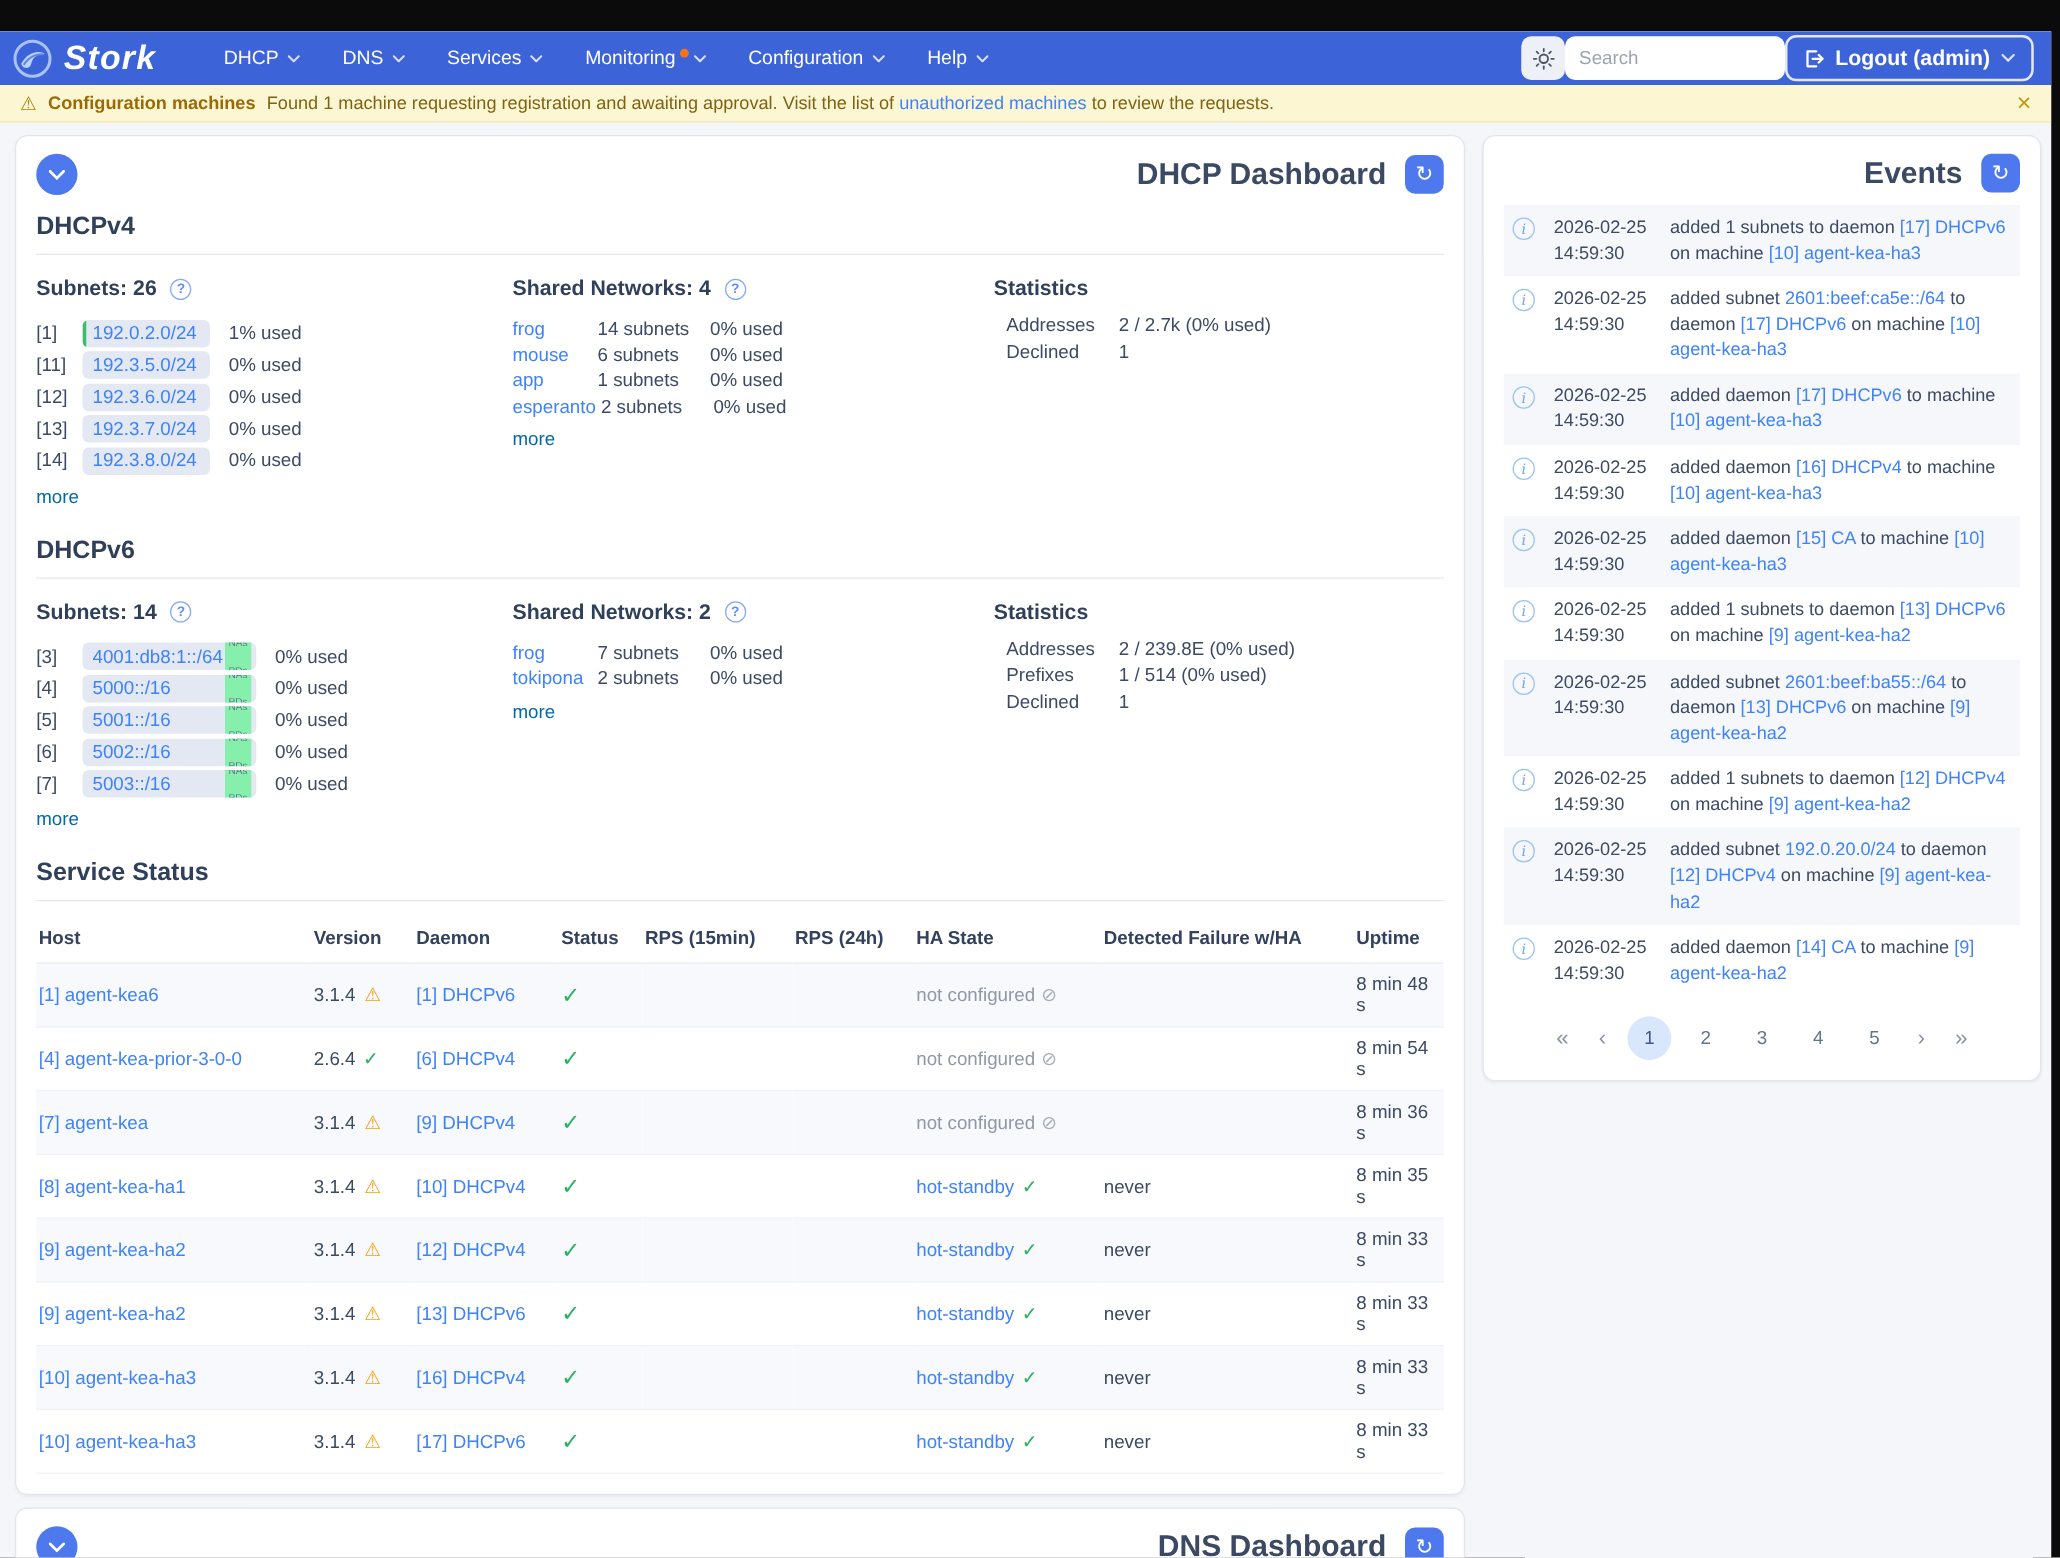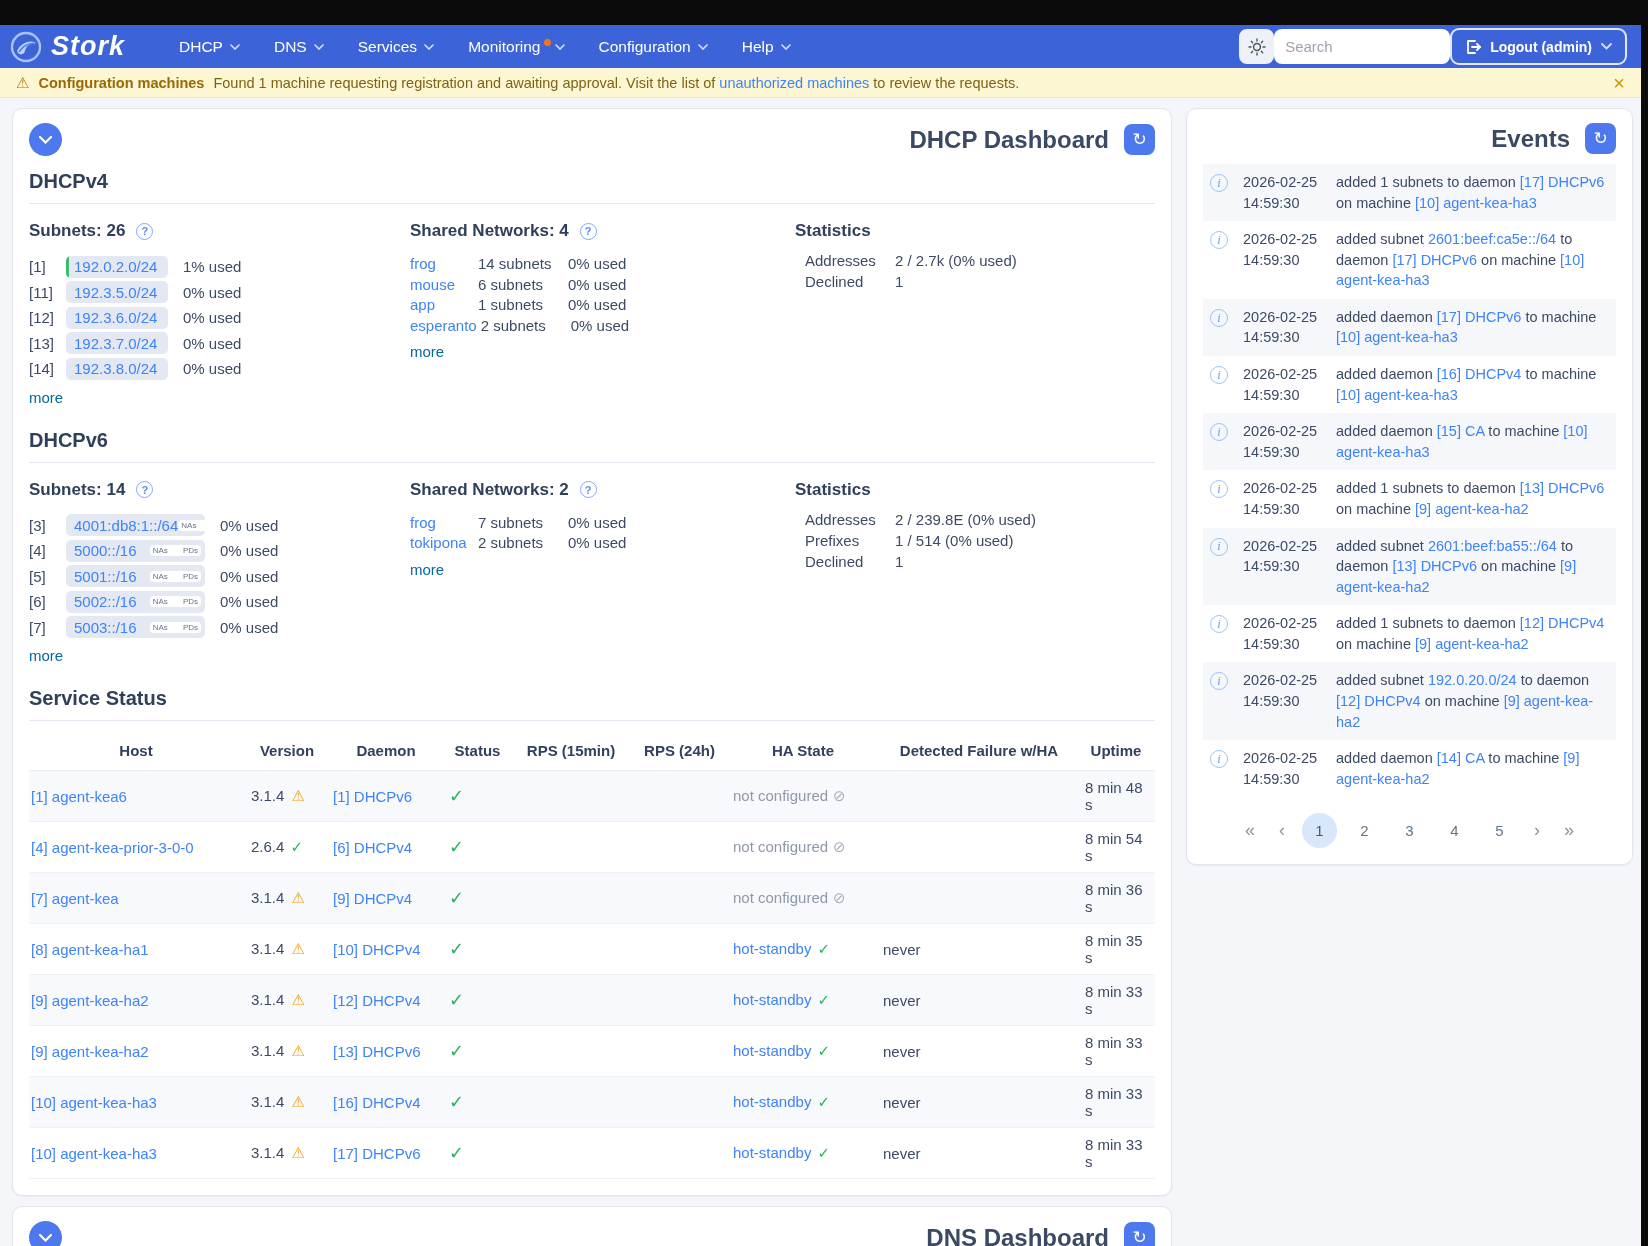--- a/index.html
+++ b/index.html
@@ -18,21 +18,21 @@
   .brand-text { color:#fff; font-size:27px; font-weight:700; letter-spacing:1px; font-style:italic; }
   .nav-menus { display:flex; align-items:center; gap:6px; }
   .nav-item { display:flex; align-items:center; gap:7px; color:#fff; font-size:15.5px; padding:10px 14px; border-radius:8px; cursor:pointer; }
   .nav-dot { width:7px; height:7px; border-radius:50%; background:#f97316; align-self:flex-start; margin:1px -3px 0 -4px; display:none; }
   .nav-item.has-dot .nav-dot { display:block; }
   .caret { opacity:.8; }
   .nav-right { margin-left:auto; display:flex; align-items:center; }
   .theme-btn { width:35px; height:35px; border-radius:8px; background:#edf0f7; border:none; display:flex; align-items:center; justify-content:center; cursor:pointer; }
   .search-input { width:176px; height:35px; border-radius:8px; border:none; padding:0 11px; font-size:15px; color:#334155; font-family:inherit; }
   .search-input::placeholder { color:#9ca3af; }
-  .logout-btn { height:37px; border:2px solid rgba(255,255,255,.85); border-radius:9px; background:transparent; display:flex; align-items:center; gap:9px; padding:0 13px; color:#fff; font-weight:700; font-size:14px; cursor:pointer; font-family:inherit; }
+  .logout-btn { height:37px; border:2px solid rgba(255,255,255,.85); border-radius:9px; background:transparent; display:flex; align-items:center; gap:9px; padding:0 13px; color:#fff; font-weight:700; font-size:17px; cursor:pointer; font-family:inherit; }
 
   
   .banner { height:30px; background:#fdf6d2; display:flex; align-items:center; padding:0 16px; gap:9px; font-size:14.5px; border-bottom:1px solid #f1e6b4; }
   .banner-warn { color:#b07c0c; font-size:15px; }
   .banner-title { font-weight:700; color:#996a05; }
   .banner-body { color:#7d6414; }
   .banner-link { color:#3f83f8; text-decoration:none; }
   .banner-close { margin-left:auto; color:#c6950d; font-size:20px; line-height:1; cursor:pointer; background:none; border:none; }
 
   
@@ -51,34 +51,34 @@
 
   .triple { display:grid; grid-template-columns:381px 385px 1fr; padding-top:17px; }
   .sub-h { font-size:17px; font-weight:700; color:#31405a; display:flex; align-items:center; gap:11px; margin-bottom:13px; }
   .help-icon { width:17px; height:17px; border-radius:50%; border:1.5px solid #84a9f5; color:#5e8df2; font-size:11px; font-weight:700; display:inline-flex; align-items:center; justify-content:center; cursor:pointer; }
 
   .subnet-row { display:flex; align-items:center; height:25.5px; }
   .subnet-id { width:37px; font-size:15px; color:#3d4a63; }
   .chip { width:102px; height:22px; background:#e4e8f2; border-radius:5px; padding:0 8px; font-size:15px; color:#3f83f8; text-decoration:none; display:flex; align-items:center; position:relative; overflow:hidden; }
   .chip.v6 { width:139px; padding-right:4px; }
   .chip-bar { position:absolute; left:0; top:0; bottom:0; width:3px; background:#3cbd6e; display:none; }
-  .chip-tags { margin-left:auto; display:flex; flex-direction:row; gap:15px; background:#ffffff; border-radius:4px; padding:2px 3px; }
+  .chip-tags { margin-left:auto; display:flex; flex-direction:column; gap:15px; background:#86efac; border-radius:4px; padding:2px 3px; }
   .chip-tags i { font-style:normal; font-size:8px; line-height:7px; color:#64748b; }
   .subnet-used { margin-left:15px; font-size:15px; color:#3d4a63; }
   .more-link { display:inline-block; margin-top:7px; color:#0369a1; font-size:15px; text-decoration:none; }
 
   .shared-row { display:grid; grid-template-columns:minmax(64px,max-content) 86px auto; font-size:15px; line-height:20.5px; color:#3d4a63; column-gap:4px; }
   .shared-name { color:#3f83f8; text-decoration:none; }
 
   .stats-h { font-size:17px; font-weight:700; color:#31405a; margin-bottom:9px; }
   .stats-row { display:flex; font-size:15px; color:#3d4a63; line-height:21px; padding-left:10px; }
   .stats-name { width:90px; }
 
   table.svc { width:100%; border-collapse:collapse; table-layout:fixed; margin-top:10px; }
-  table.svc th { text-align:center; font-size:15px; font-weight:700; color:#33415e; padding:11px 8px 11px 2px; border-bottom:1px solid #e7ebf2; }
+  table.svc th { text-align:left; font-size:15px; font-weight:700; color:#33415e; padding:11px 8px 11px 2px; border-bottom:1px solid #e7ebf2; }
   table.svc td { font-size:15px; color:#3d4a63; padding:8px 8px 8px 2px; border-bottom:1px solid #eef1f6; }
   table.svc tbody tr:nth-child(odd) { background:#f7f9fc; }
   .tbl-link { color:#3f83f8; text-decoration:none; }
   .ok-check { color:#27b35c; font-size:18px; font-weight:700; }
   .ver-warn { color:#f59e0b; font-size:15px; margin-left:7px; }
   .ver-check { color:#27b35c; font-weight:700; margin-left:6px; }
   .ha-none { color:#8f97a8; }
   .ha-ban { color:#a7aebc; font-size:15px; margin-left:5px; }
   .ha-check { color:#27b35c; font-weight:700; margin-left:6px; }
 

